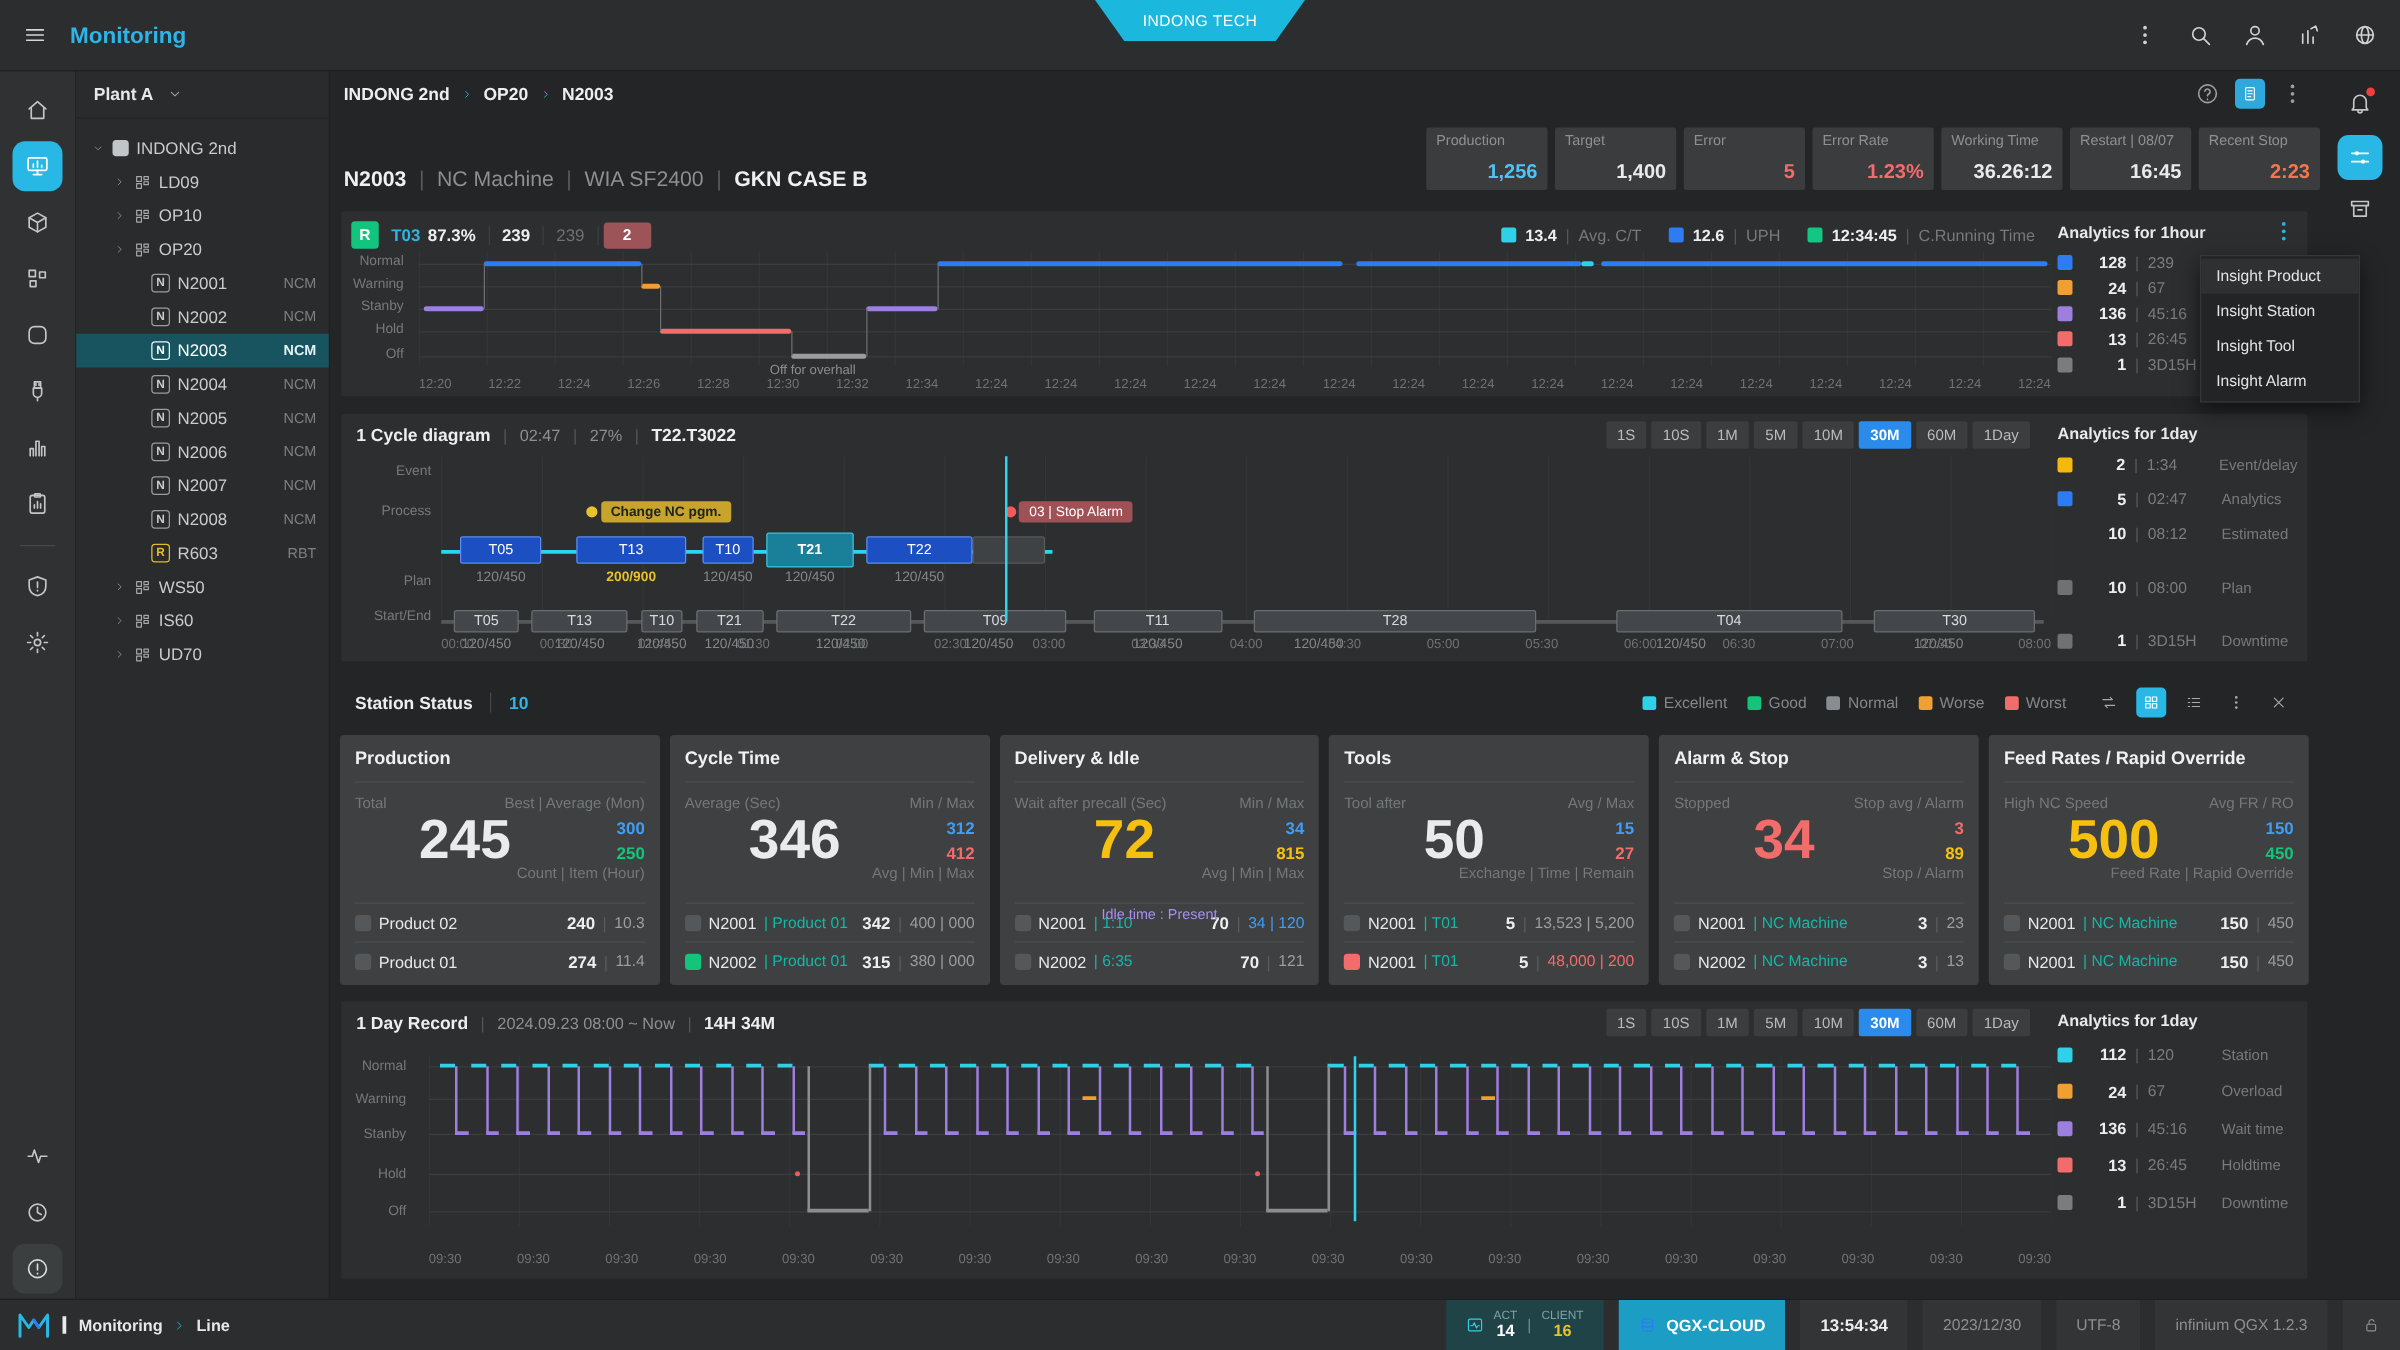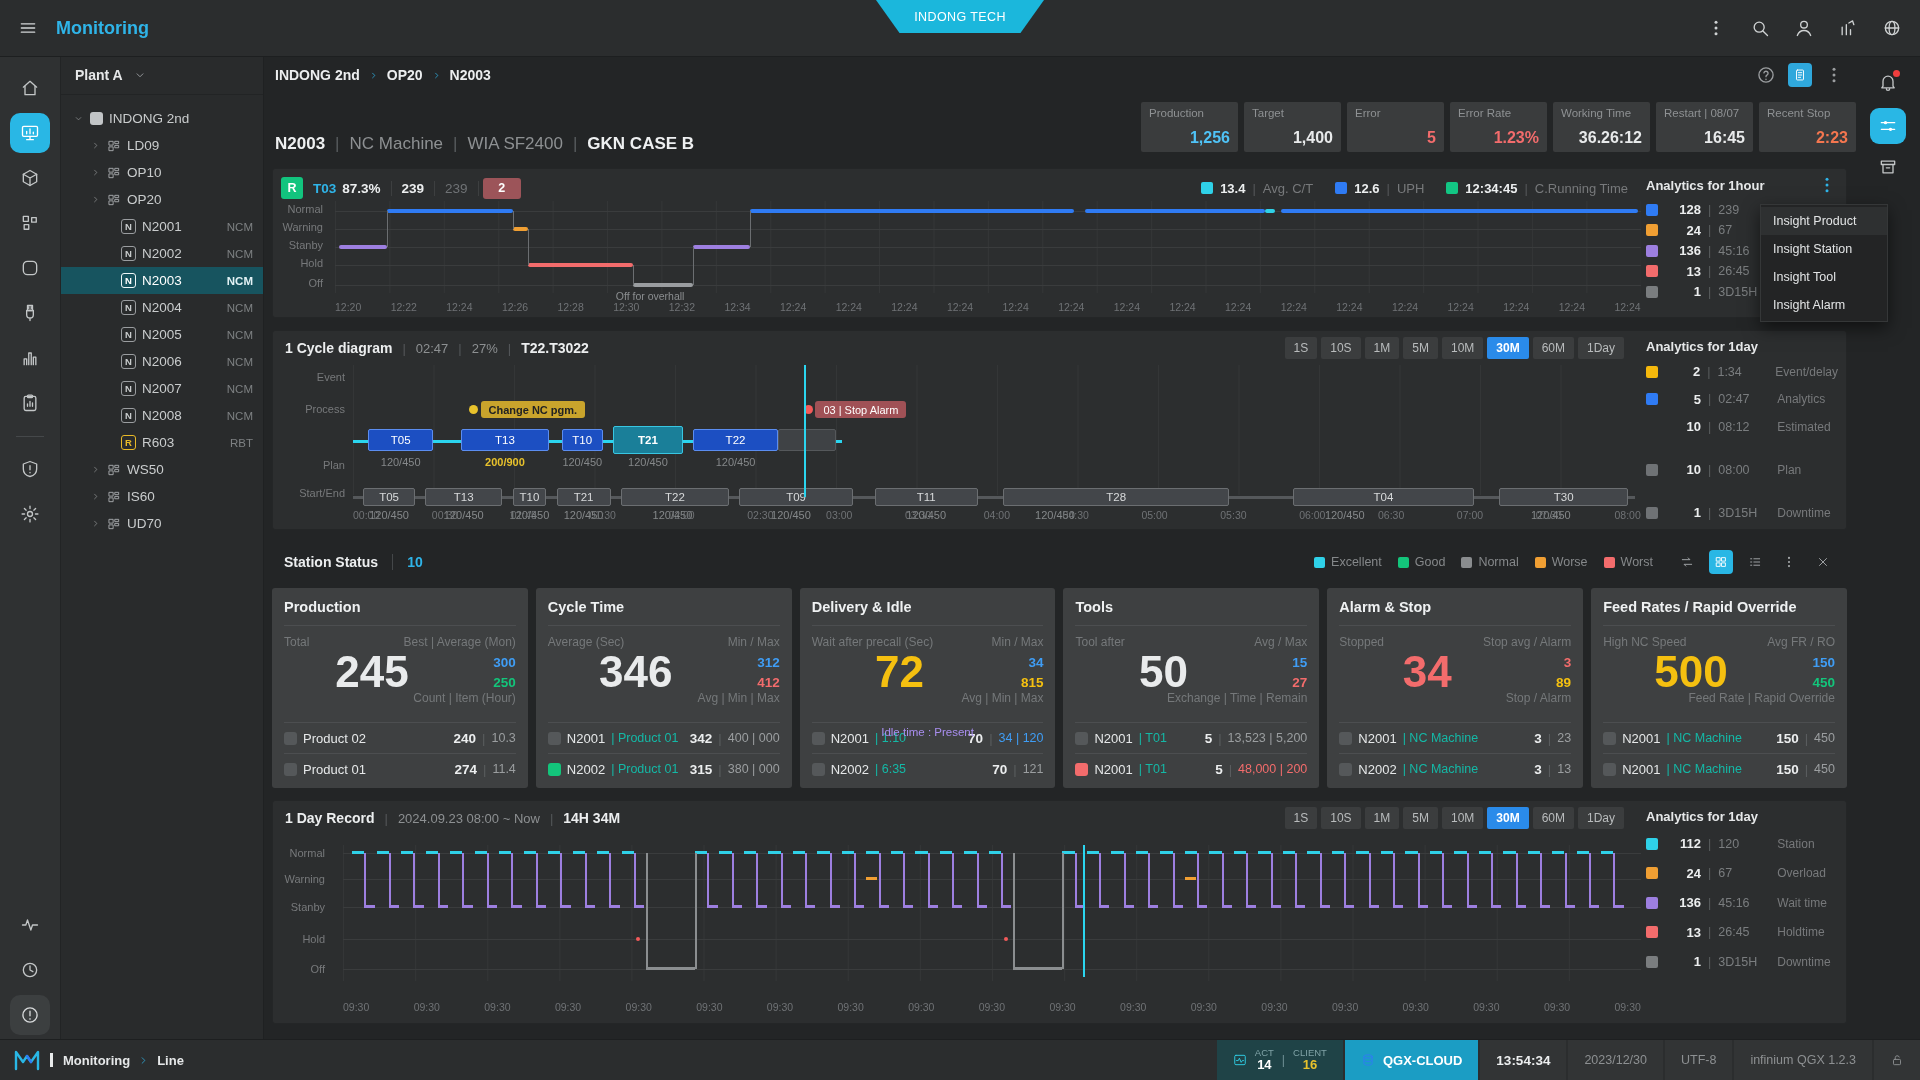--- a/index.html
+++ b/index.html
@@ -153,21 +153,21 @@
   .day-panel .tbtns{margin-right:210px;}
   .tooth{position:absolute;}
   .dp-side{position:absolute;right:8px;top:8px;width:192px;}
   .dp-side .side-row{margin-bottom:9px;}
   
   .statusbar{position:absolute;left:0;right:0;bottom:0;height:40px;background:#2b2d2e;border-top:1px solid #1d1f20;display:flex;align-items:center;z-index:30;}
   .sb-left{display:flex;align-items:center;gap:10px;margin-left:14px;}
   .wbar{width:3px;height:14px;background:#e8eaeb;}
   .sb-crumb{font-size:13px;color:#e6e8e9;font-weight:bold;display:flex;align-items:center;gap:8px;}
   .sb-chev{color:#2fb4e8;}
-  .sb-right{margin-left:auto;display:flex;align-items:stretch;gap:2px;height:100%;}
+  .sb-right{margin-left:auto;display:flex;align-items:stretch;gap:12px;height:100%;}
   .sb-box{display:flex;align-items:center;justify-content:center;background:#323435;color:#8d9092;font-size:12.5px;padding:0 16px;}
   .sb-act{background:#1f4347;gap:8px;}
   .actcol{display:flex;flex-direction:column;align-items:center;line-height:1.1;}
   .actcol .lab{font-size:9.5px;color:#7fa2a6;}
   .actcol .val{font-size:13px;font-weight:bold;color:#fff;}
   .actcol .val.y{color:#e8c22c;}
   .actsep{color:#6d8f93;}
   .sb-cloud{background:#1b9dc4;color:#fff;font-weight:bold;gap:8px;font-size:13px;}
   .sb-time{color:#eceeef;font-weight:bold;font-size:13.5px;}
   .logo-m svg{width:26px;height:22px;}

